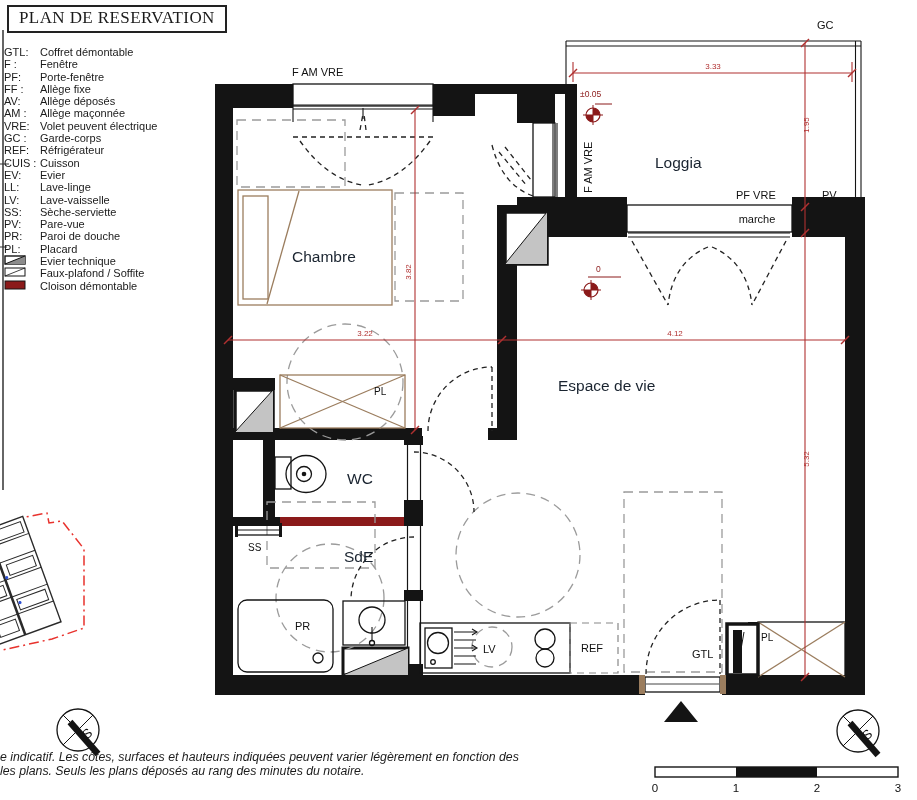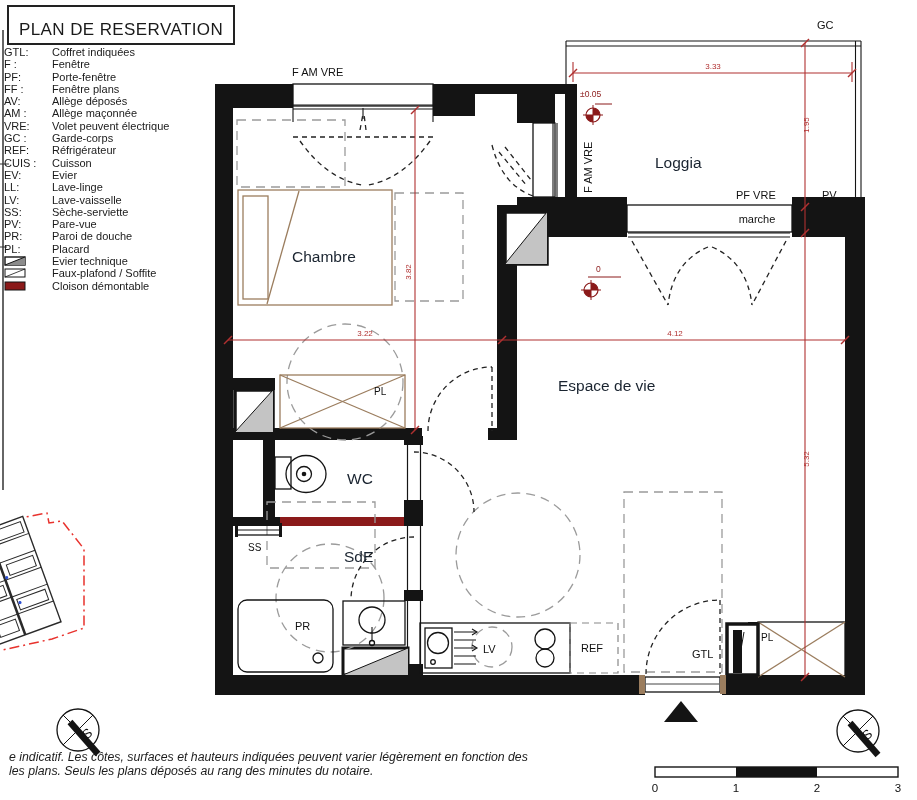--- a/index.html
+++ b/index.html
@@ -4,27 +4,27 @@
 <style>
   :root{
     --dim_red:#b03030; --dark_red:#8b1a1a; --tan:#9b7d5e;
     --site_red:#e8322d; --gaine_gray:#c4c4c4; --dash_gray:#9b9b9b; --ink:#141414;
   }
   html,body{margin:0;padding:0;background:#fff;}
   #sheet{position:relative;width:917px;height:800px;background:#fff;overflow:hidden;
          font-family:"Liberation Sans",sans-serif;color:#111;}
   #plan-svg{position:absolute;left:0;top:0;}
   .titlebox{position:absolute;left:7px;top:5px;border:2px solid #222;background:#fff;
-            padding:13px 10px 3px 10px;font-size:17px;letter-spacing:.4px;color:#1a1a1a;white-space:nowrap;}
+            padding:1px 10px 3px 10px;font-size:17px;letter-spacing:.4px;color:#1a1a1a;white-space:nowrap;font-family:Liberation Serif, serif;}
   .legend{position:absolute;left:4px;top:46px;font-size:11px;line-height:12.3px;color:#1a1a1a;}
-  .lrow{display:flex;align-items:center;height:12.3px;gap:12px;}
+  .lrow{display:flex;align-items:flex-start;height:12.3px;}
   .abbr{display:inline-block;width:36px;flex:0 0 36px;}
   .sw{display:inline-block;width:22px;height:10px;flex:0 0 22px;margin-right:14px;position:relative;}
   .disclaimer{position:absolute;left:0px;top:751px;width:470px;font-size:12.3px;line-height:13.8px;
-              font-style:italic;color:#1c1c1c;white-space:nowrap;padding-left:9px;}
+              font-style:italic;color:#1c1c1c;white-space:nowrap;}
   svg text{font-family:"Liberation Sans",sans-serif;}
   .w{fill:var(--ink);}
   .wbx{fill:#fff;stroke:var(--ink);stroke-width:1.3px;}
   .ln{stroke:var(--ink);stroke-width:1.1px;}
   .fix{fill:none;stroke:var(--ink);stroke-width:1.3px;}
   .dim{stroke:var(--dim_red);stroke-width:1.1px;fill:none;}
   .dimtick{stroke:var(--dim_red);stroke-width:1.4px;}
   .dimtxt{fill:var(--dim_red);font-size:8px;}
   .lvl{fill:var(--dark_red);font-size:8.5px;}
   .lvls{stroke:var(--dark_red);fill:none;stroke-width:1px;}
@@ -329,33 +329,33 @@
     </g>
   </svg>
 
   <div class="titlebox">
     <span>PLAN DE RESERVATION</span>
   </div>
 
   <div class="legend">
     <div class="lrow">
         <span class="abbr">GTL:</span>
-        <span>Coffret indiquées</span>
+        <span>Coffret démontable</span>
       </div>
     <div class="lrow">
         <span class="abbr">F :</span>
         <span>Fenêtre</span>
       </div>
     <div class="lrow">
         <span class="abbr">PF:</span>
         <span>Porte-fenêtre</span>
       </div>
     <div class="lrow">
         <span class="abbr">FF :</span>
-        <span>Fenêtre plans</span>
+        <span>Allège fixe</span>
       </div>
     <div class="lrow">
         <span class="abbr">AV:</span>
         <span>Allège déposés</span>
       </div>
     <div class="lrow">
         <span class="abbr">AM :</span>
         <span>Allège maçonnée</span>
       </div>
     <div class="lrow">

